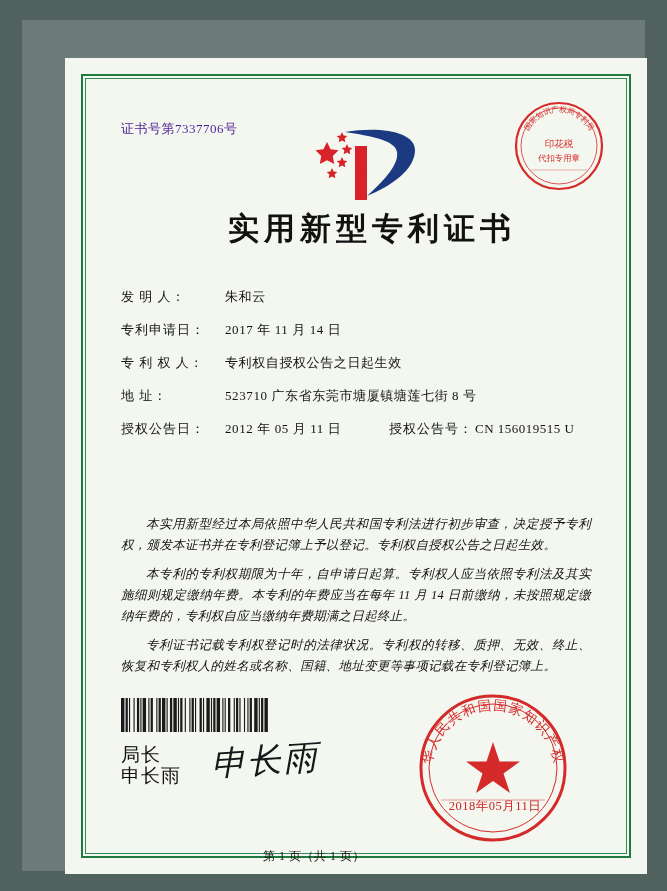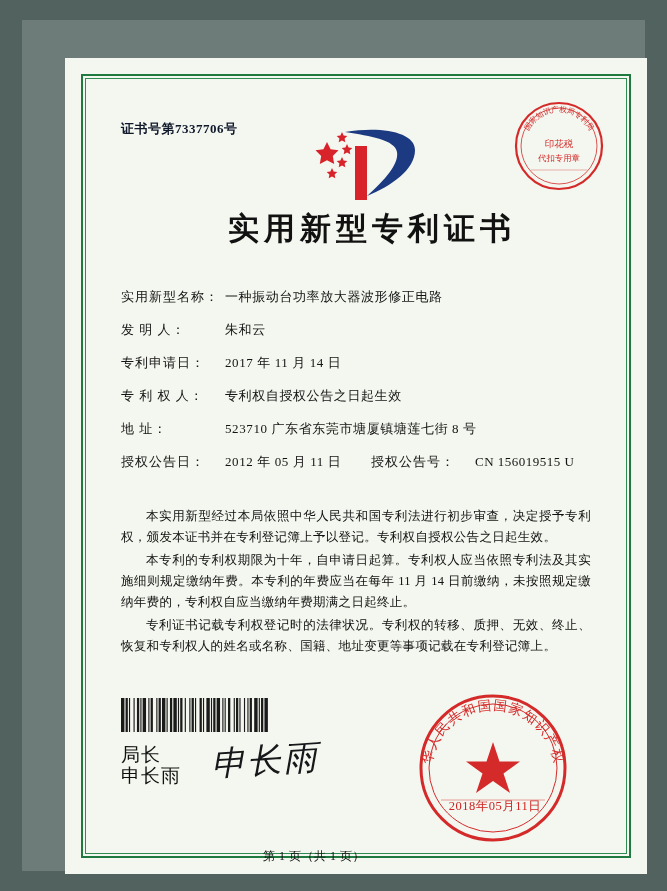--- a/index.html
+++ b/index.html
@@ -58,23 +58,22 @@
     left: 0; top: 0;
     width: 582px;
     height: 816px;
   }
   
   .cert-no {
     position: absolute;
     left: 56px;
     top: 62px;
     font-size: 13px;
-    color: #0f172a;
+    color: #4c1d95;
     letter-spacing: 0.5px;
-    font-weight: bold;
   }
   
   .round-seal {
     position: absolute;
     left: 448px;
     top: 42px;
     width: 92px;
     height: 92px;
   }
   
@@ -118,21 +117,21 @@
     display: inline-block;
     width: 104px;
     letter-spacing: 1px;
   }
   .field-value {
     display: inline-block;
     letter-spacing: 0.6px;
   }
   .field-row.two-col .right-label {
     position: absolute;
-    left: 250px;
+    left: 268px;
     top: 0;
     letter-spacing: 1px;
   }
   .field-row.two-col .right-value {
     position: absolute;
     left: 354px;
     top: 0;
     letter-spacing: 0.5px;
   }
   
@@ -141,22 +140,23 @@
     left: 56px;
     top: 448px;
     width: 470px;
     font-size: 12.5px;
     line-height: 21px;
     color: #111;
     text-align: justify;
     letter-spacing: 0.3px;
   }
   .body-text p {
-    margin: 0 0 2px 0;
+    margin: 8px 0 2px 0;
     text-indent: 25px;
+    font-style: italic;
   }
   
   .barcode {
     position: absolute;
     left: 56px;
     top: 640px;
     width: 148px;
     height: 34px;
   }
   
@@ -252,23 +252,20 @@
               <polygon points="36,20 37.6,23.4 41.3,23.9 38.6,26.6 39.3,30.3 36,28.5 32.7,30.3 33.4,26.6 30.7,23.9 34.4,23.4"></polygon>
               <polygon points="31,33 32.6,36.4 36.3,36.9 33.6,39.6 34.3,43.3 31,41.5 27.7,43.3 28.4,39.6 25.7,36.9 29.4,36.4"></polygon>
               <polygon points="21,44 22.6,47.4 26.3,47.9 23.6,50.6 24.3,54.3 21,52.5 17.7,54.3 18.4,50.6 15.7,47.9 19.4,47.4"></polygon>
             </g>
           </svg>
         </div>
 
         <div class="main-title">实用新型专利证书</div>
 
         <div class="fields">
-          <div class="field-row">
-            <span class="field-label">实用新型名称：</span><span class="field-value">一种振动台功率放大器波形修正电路</span>
-          </div>
           <div class="field-row">
             <span class="field-label">发 明 人：</span><span class="field-value">朱和云</span>
           </div>
           <div class="field-row">
             <span class="field-label">专利申请日：</span><span class="field-value">2017 年 11 月 14 日</span>
           </div>
           <div class="field-row">
             <span class="field-label">专 利 权 人：</span><span class="field-value">专利权自授权公告之日起生效</span>
           </div>
           <div class="field-row">

